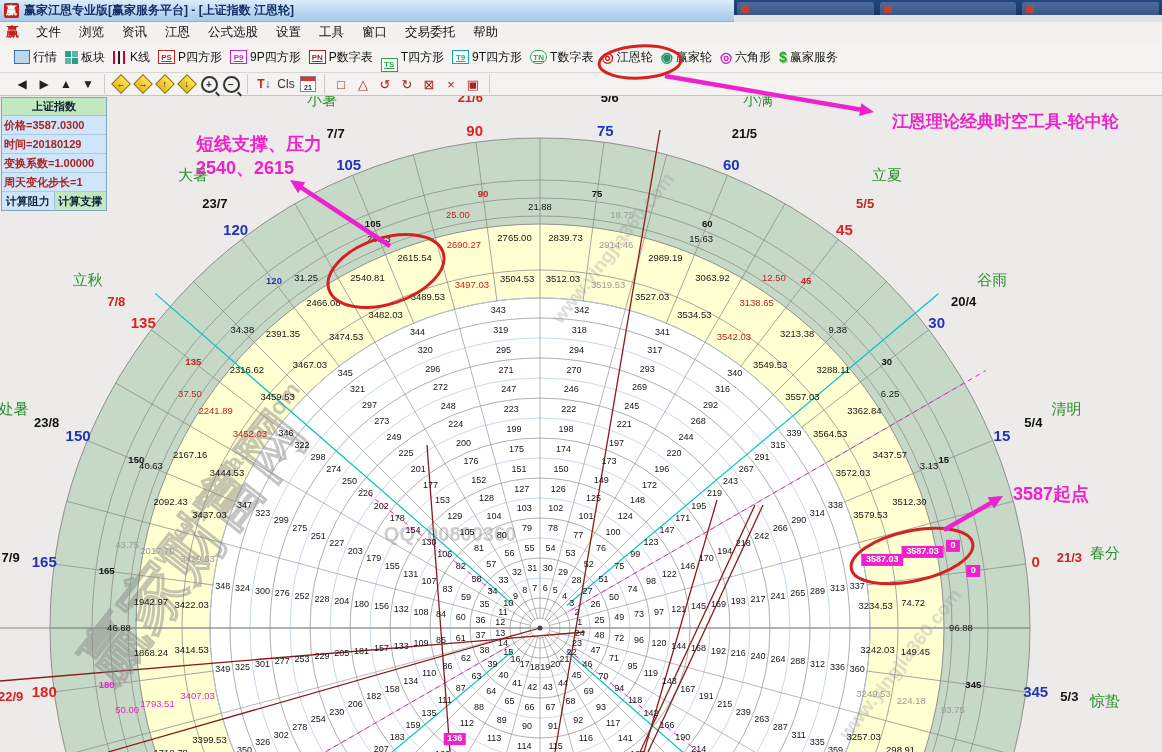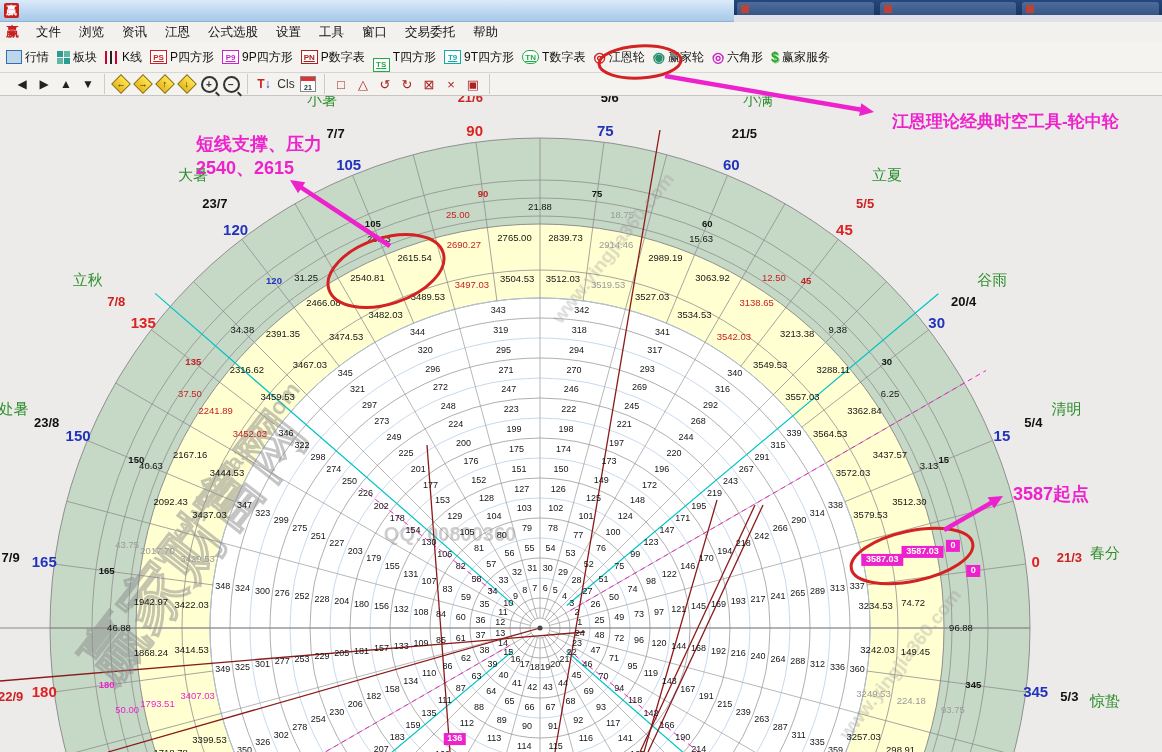--- a/index.html
+++ b/index.html
@@ -21,21 +21,21 @@
   .btab{height:13px;flex:1;margin:0 3px;background:linear-gradient(#53719f,#3c5a8a);
         border-radius:3px 3px 0 0;position:relative;opacity:.9;}
   .btab:after{content:"";position:absolute;left:4px;top:3px;width:8px;height:8px;background:#c43;}
 
   #menubar{position:absolute;left:0;top:22px;width:1162px;height:20px;z-index:5;
            background:#f2f1ee;border-bottom:1px solid #d9d6d1;display:flex;align-items:center;font-size:12.5px;}
   #menubar .logo{color:#c8201e;font-weight:bold;font-size:13px;margin:0 8px 0 6px;}
   .menu-item{padding:12px 9px;color:#111;cursor:default;}
 
   #toolbar1{position:absolute;left:0;top:42px;width:1162px;height:31px;z-index:5;
-            background:#f4f3f0;border-bottom:1px solid #d9d6d1;display:flex;align-items:center;padding-left:4px;box-sizing:border-box;}
+            background:#f4f3f0;border-bottom:1px solid #d9d6d1;display:flex;align-items:center;padding-left:12px;box-sizing:border-box;}
   .tb1-item{display:flex;align-items:center;margin:0 6px 0 2px;font-size:12px;color:#111;white-space:nowrap;}
   .tb1-item .ig{margin-right:3px;display:inline-flex;align-items:center;justify-content:center;}
   .ic-table{width:14px;height:12px;border:1px solid #3a6ea8;
       background:linear-gradient(#bcd6ee,#bcd6ee) ,repeating-linear-gradient(90deg,#3a6ea8 0 1px,transparent 1px 5px),repeating-linear-gradient(#3a6ea8 0 1px,transparent 1px 4px);}
   .ic-blocks{width:13px;height:13px;background:
       linear-gradient(#2a9d8f,#2a9d8f) 0 0/6px 6px no-repeat,
       linear-gradient(#5fb8a5,#5fb8a5) 7px 0/6px 6px no-repeat,
       linear-gradient(#5fb8a5,#5fb8a5) 0 7px/6px 6px no-repeat,
       linear-gradient(#2a9d8f,#2a9d8f) 7px 7px/6px 6px no-repeat;}
   .ic-k{width:14px;height:13px;background:
@@ -717,20 +717,21 @@
           <text x="13.4" y="409.9" fill="#2d8f2d" font-size="15" text-anchor="middle" dominant-baseline="middle">处暑</text>
           <text x="10.6" y="558.3" fill="#111" font-size="13" font-weight="bold" text-anchor="middle" dominant-baseline="middle">7/9</text>
           <text x="10.6" y="697.7" fill="#cc2222" font-size="13" font-weight="bold" text-anchor="middle" dominant-baseline="middle">22/9</text>
         </g>
         <circle cx="540" cy="628" r="2.5" fill="#444"></circle>
       </svg></div>
 
   <div id="top-row">
     <div id="titlebar">
       <span class="logo">赢</span>
+      <span class="t">赢家江恩专业版[赢家服务平台] - [上证指数 江恩轮]</span>
     </div>
     <div id="tabs-strip">
       <div class="btab"></div>
       <div class="btab"></div>
       <div class="btab"></div>
     </div>
   </div>
 
   <div id="menubar">
     <span class="logo">赢</span>
@@ -875,20 +876,33 @@
         <span class="tb2-btn shape">□</span>
         <span class="tb2-btn shape">△</span>
         <span class="tb2-btn shape">↺</span>
         <span class="tb2-btn shape">↻</span>
         <span class="tb2-btn shape">⊠</span>
         <span class="tb2-btn shape">×</span>
         <span class="tb2-btn shape">▣</span>
       </div>
     </div>
 
+  <div id="panel">
+    <div class="hd">上证指数</div>
+    <div id="panel-rows">
+        <div class="row">价格=3587.0300</div>
+        <div class="row">时间=20180129</div>
+        <div class="row">变换系数=1.00000</div>
+        <div class="row">周天变化步长=1</div>
+      </div>
+    <div class="btns" id="panel-btns">
+        <div class="b1">计算阻力</div>
+        <div class="b2">计算支撑</div>
+      </div>
+  </div>
 
   <div id="anno-layer"><svg width="1162" height="752" viewBox="0 0 1162 752" font-family="Liberation Sans, sans-serif">
         <ellipse cx="640" cy="62" rx="41" ry="16" transform="rotate(-3 640 62)" fill="none" stroke="#d42222" stroke-width="3"></ellipse>
         <ellipse cx="386" cy="271" rx="60" ry="33" transform="rotate(-18 386 271)" fill="none" stroke="#d42222" stroke-width="3"></ellipse>
         <ellipse cx="912" cy="556" rx="62" ry="25" transform="rotate(-12 912 556)" fill="none" stroke="#d42222" stroke-width="3"></ellipse>
         <line x1="665" y1="76" x2="864.1451267259665" y2="110.30250986667366" stroke="#ee22cc" stroke-width="4.5"></line>
         <polygon points="874,112 859.099808829691,116.0291814414649 861.3065460030152,103.21784618522135" fill="#ee22cc"></polygon>
         <line x1="390" y1="246" x2="298.34609406561725" y2="185.50842208330738" stroke="#ee22cc" stroke-width="4.5"></line>
         <polygon points="290,180 305.265006046014,182.28682977397912 298.1040573377143,193.13675205928158" fill="#ee22cc"></polygon>
         <line x1="944" y1="530" x2="994.335700350332" y2="500.99298623879173" stroke="#ee22cc" stroke-width="4.5"></line>

